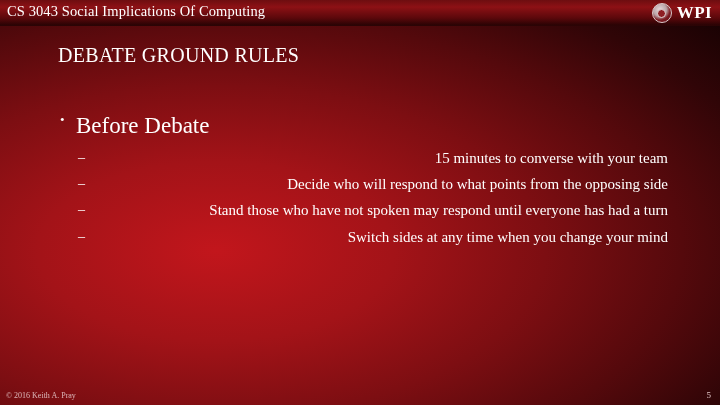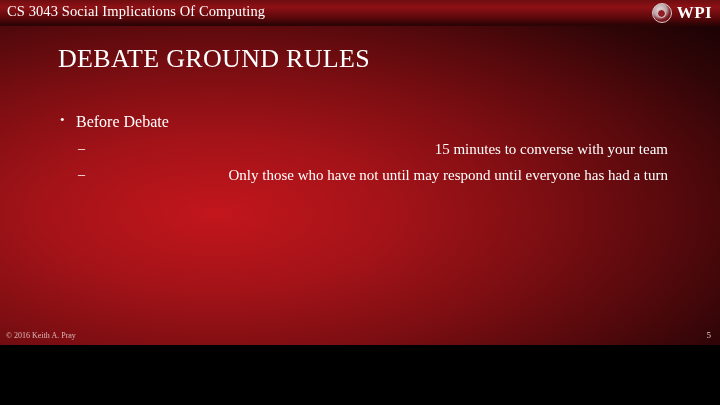--- a/index.html
+++ b/index.html
@@ -10,21 +10,21 @@
     width: 720px;
     height: 405px;
     overflow: hidden;
     font-family: "Liberation Serif", serif;
     background: #000;
   }
 
   .slide {
     position: relative;
     width: 720px;
-    height: 345px;
+    height: 405px;
     overflow: hidden;
     
     background:
       radial-gradient(ellipse 95% 85% at 30% 62%, #c2161c 0%, #a31318 26%, #7d0e12 48%, #55090c 68%, #300507 85%, #180203 100%);
   }
 
   
   .topbar {
     position: absolute;
     top: 0; left: 0;
@@ -84,38 +84,38 @@
     font-family: "Liberation Serif", serif;
     letter-spacing: 0.4px;
   }
 
   
   .slide-title {
     position: absolute;
     left: 58px;
     top: 44px;
     color: #ffffff;
-    font-size: 26px;
+    font-size: 20px;
     font-family: "Liberation Serif", serif;
     letter-spacing: 0.3px;
     white-space: nowrap;
   }
 
   
   .body {
     position: absolute;
     left: 58px;
     top: 104px;
     width: 610px;
     color: #ffffff;
   }
 
   .l1 {
     position: relative;
-    font-size: 16px;
+    font-size: 23px;
     line-height: 1.25;
     padding-left: 18px;
     margin-top: 8px;
     margin-bottom: 2px;
     font-family: "Liberation Serif", serif;
   }
   .l1::before {
     content: "\2022";
     position: absolute;
     left: 2px;
@@ -174,21 +174,23 @@
       <div class="logo-text">WPI</div>
     </div>
   </div>
 
   <div class="slide-title">DEBATE GROUND RULES</div>
 
   <div class="body">
 
     <div class="l1">Before Debate</div>
     <div class="l2">15 minutes to converse with your team</div>
+    <div class="l2">Decide who will respond to what points from the opposing side</div>
 
-    <div class="l2">Only those who have not until may respond until everyone has had a turn</div>
+    <div class="l2">Stand those who have not spoken may respond until everyone has had a turn</div>
+    <div class="l2">Switch sides at any time when you change your mind</div>
 
   </div>
 
   <div class="footer-left">© 2016 Keith A. Pray</div>
   <div class="footer-right">5</div>
 
 </div>
 
 </body></html>

